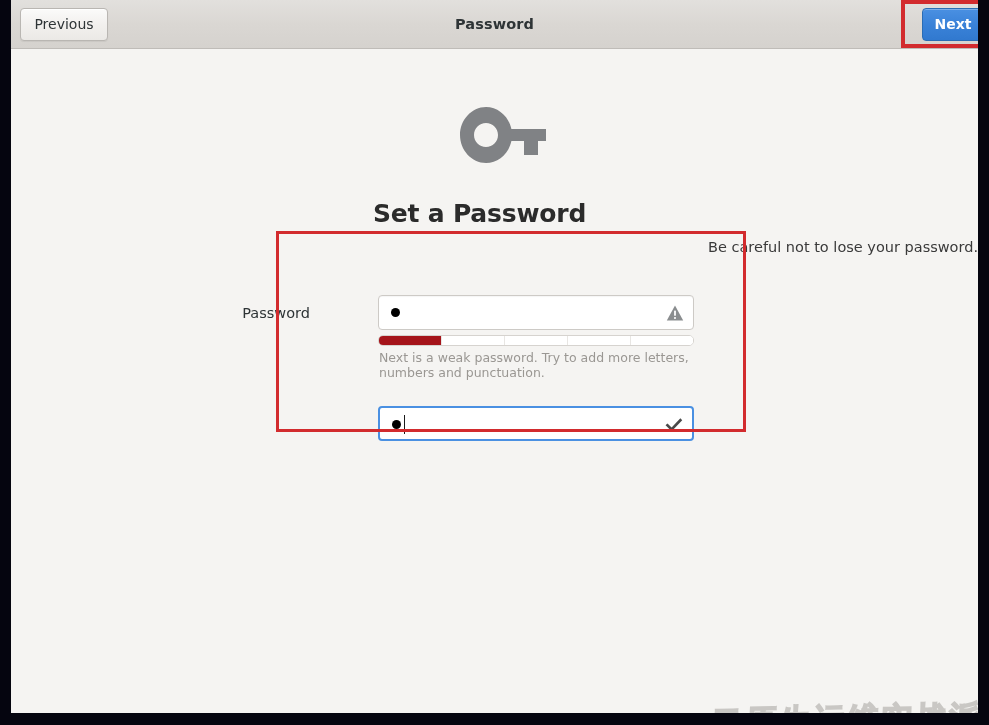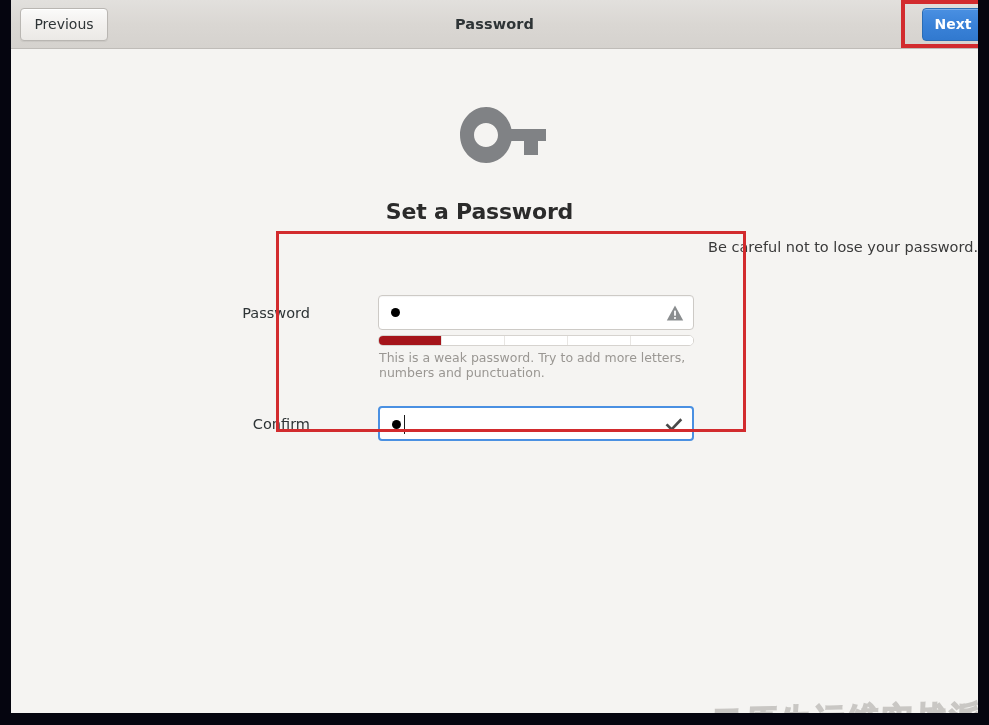--- a/index.html
+++ b/index.html
@@ -125,21 +125,21 @@
     width: 90px;
     height: 60px;
   }
 
   #page-heading {
     position: absolute;
     left: 0;
     top: 150px;
     width: 937px;
     text-align: center;
-    font-size: 22px;
+    font-size: 25px;
     font-weight: bold;
     color: #2b2b2b;
     letter-spacing: -0.2px;
   }
 
   #page-subheading {
     position: absolute;
     left: 0;
     top: 190px;
     width: 967px;
@@ -316,23 +316,22 @@
       </div>
 
       <div id="strength-meter">
         <div class="meter-seg filled"></div>
         <div class="meter-seg"></div>
         <div class="meter-seg"></div>
         <div class="meter-seg"></div>
         <div class="meter-seg"></div>
       </div>
 
-      <div id="strength-hint">This is a weak password. Try to add more letters, numbers and punctuation.</div>
-
-      <div class="field-label" id="confirm-label">Confirm</div>
+      <div id="strength-hint">Next is a weak password. Try to add more letters, numbers and punctuation.</div>
+
 
       <div class="entry" id="confirm-entry">
         <div class="entry-dot"></div>
         <div id="text-caret"></div>
         <div class="entry-icon">
           <svg width="18" height="18" viewBox="0 0 18 18" xmlns="http://www.w3.org/2000/svg">
             <path d="M2.4 9.3 L6.6 13.4 L15.4 4.2" stroke="#4a4a4a" stroke-width="2.6" fill="none" stroke-linecap="square" stroke-linejoin="miter"></path>
           </svg>
         </div>
       </div>

